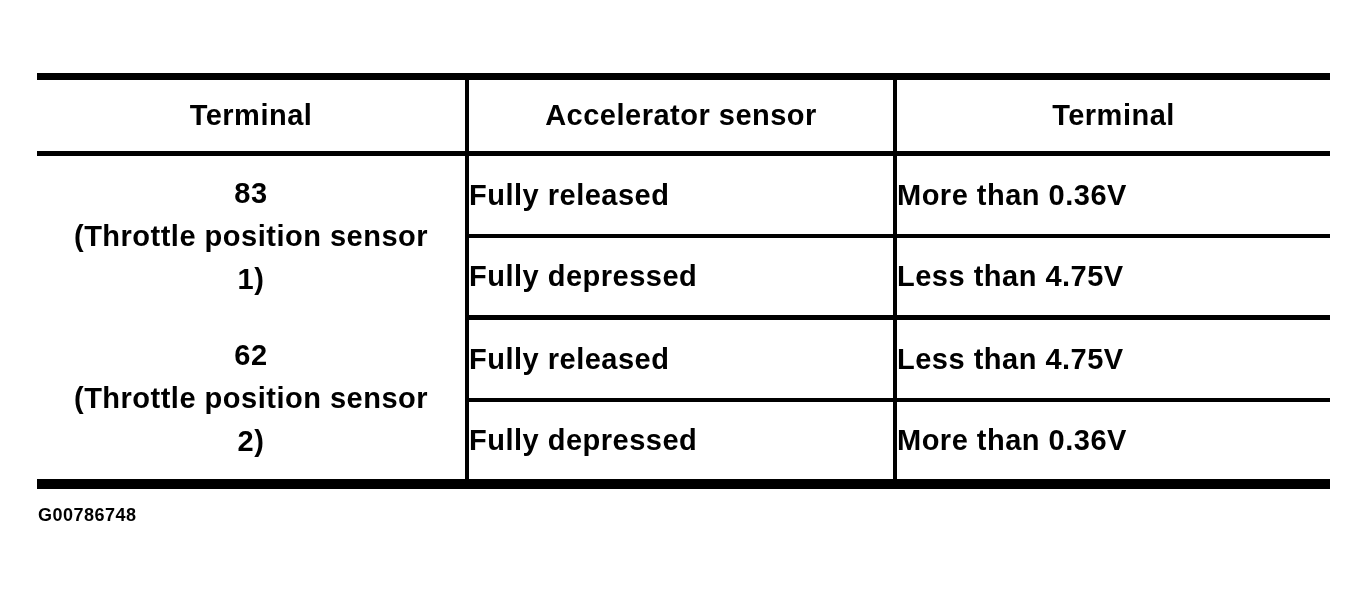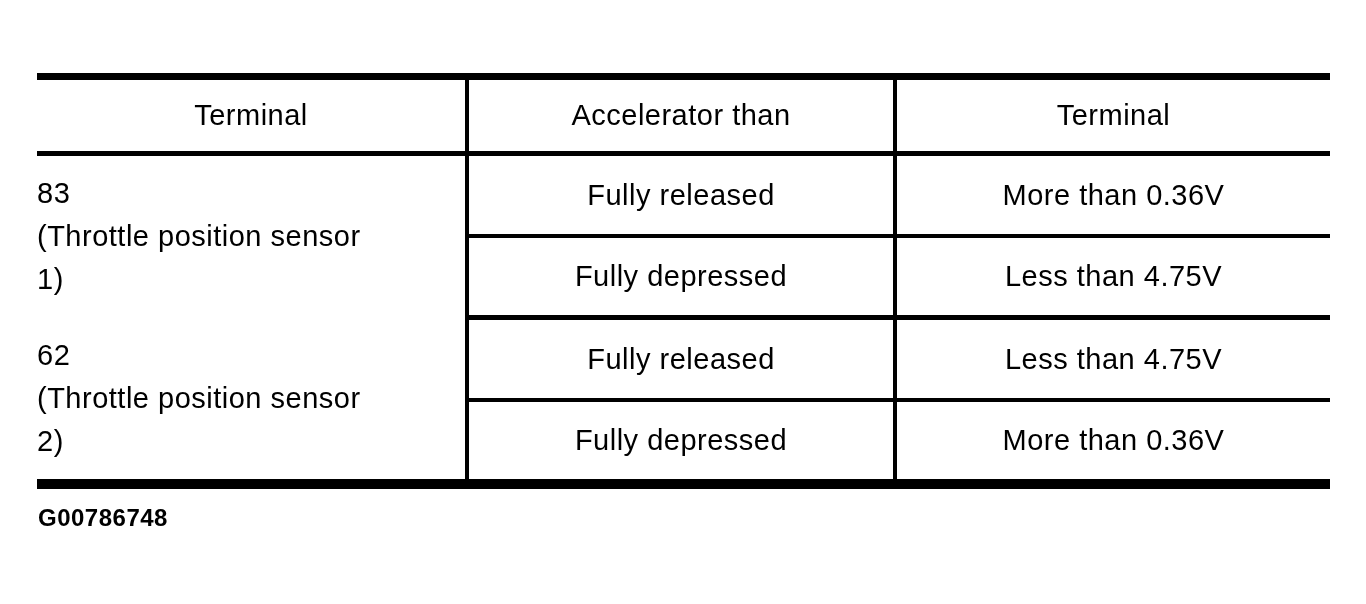--- a/index.html
+++ b/index.html
@@ -22,75 +22,75 @@
     top: 73px;
     width: 1293px;
     border-collapse: collapse;
     table-layout: fixed;
     border-top: 7px solid #000;
     border-bottom: 10px solid #000;
   }
   .spec-table th,
   .spec-table td {
     font-size: 29px;
-    font-weight: 400;
+    font-weight: 700;
     letter-spacing: 0.5px;
     vertical-align: middle;
     padding: 0;
   }
   .spec-table th {
     height: 71px;
     text-align: center;
     border-bottom: 5px solid #000;
   }
   .c-pedal, .c-voltage {
     border-left: 4px solid #000;
-    text-align: center;
+    text-align: left;
   }
   .terminal-cell {
-    text-align: left;
+    text-align: center;
     padding-left: 11px;
     padding-right: 6px;
     white-space: pre-line;
     line-height: 43px;
   }
   tr.row-a td { height: 78px; }
   tr.row-b td { height: 77px; }
   tr.row-a .c-pedal,
   tr.row-a .c-voltage {
     border-bottom: 4px solid #000;
   }
   tr.group-end td {
     border-bottom: 5px solid #000;
   }
   .figure-id {
     position: absolute;
     left: 38px;
     top: 506px;
-    font-size: 24px;
+    font-size: 18px;
     font-weight: 700;
     letter-spacing: 0.5px;
     line-height: 1;
   }
 </style>
 </head>
 <body>
 
 <div class="page">
 
   <table class="spec-table">
     <colgroup>
       <col style="width:430px">
       <col style="width:428px">
       <col style="width:435px">
     </colgroup>
     <tbody>
       <tr class="header-row">
         <th>Terminal</th>
-        <th class="c-pedal">Accelerator than</th>
+        <th class="c-pedal">Accelerator sensor</th>
         <th class="c-voltage">Terminal</th>
       </tr>
 
       <tr class="row-a">
         <td class="terminal-cell" rowspan="2">83
 (Throttle position sensor
 1)</td>
         <td class="c-pedal">Fully released</td>
         <td class="c-voltage">More than 0.36V</td>
       </tr>

